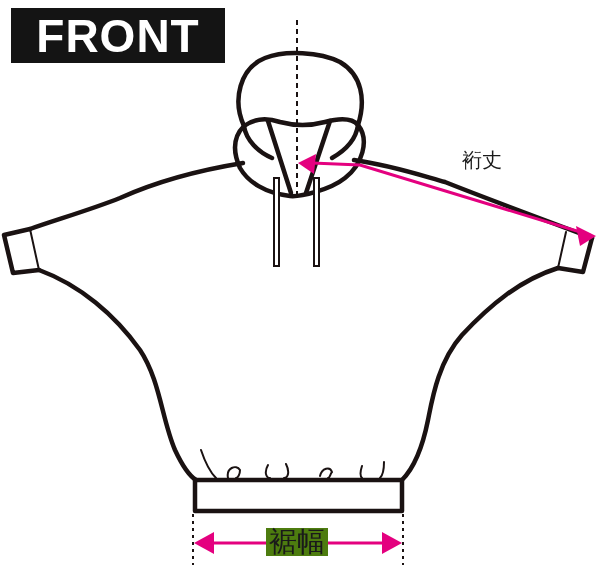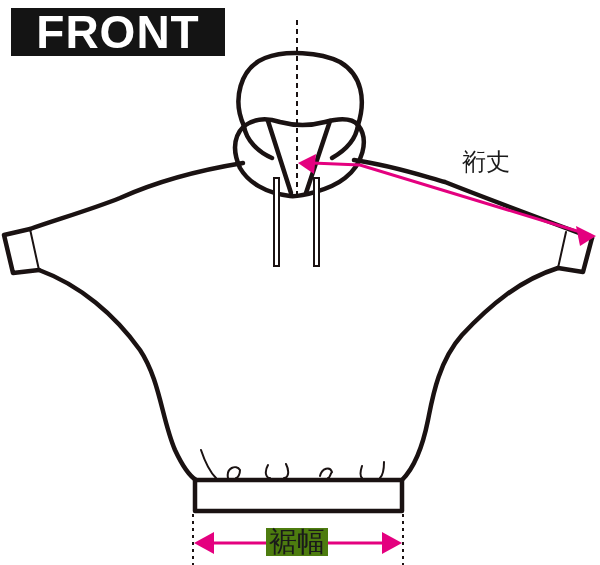--- a/index.html
+++ b/index.html
@@ -1,26 +1,26 @@
 <!DOCTYPE html>
 <html><head>
 <meta charset="utf-8">
 <style>
   html, body { margin:0; padding:0; background:#ffffff; }
   body { width:600px; height:565px; position:relative; overflow:hidden; font-family:"DejaVu Sans", sans-serif; }
   .front-label {
-    position:absolute; left:11px; top:8px; width:214px; height:48px;
+    position:absolute; left:11px; top:8px; width:214px; height:55px;
     background:#141414; color:#ffffff; display:flex; align-items:center; justify-content:center;
     font-family:"Liberation Sans", sans-serif; font-weight:bold; font-size:46px; letter-spacing:1px; line-height:1;
   }
   svg.garment { position:absolute; left:0; top:0; }
   .measure-label {
     position:absolute; font-family:"DejaVu Sans", sans-serif; color:#1a1a1a; line-height:1; background:transparent;
   }
-  .sleeve-label { left:462px; top:150px; font-size:24px; }
+  .sleeve-label { left:462px; top:150px; font-size:20px; }
   .hem-label { left:266px; top:528px; font-size:28px; background:#4d7c0f; padding:0 3px; }
 </style>
 </head>
 <body>
 
 <div class="front-label">FRONT</div>
 
 <svg class="garment" width="600" height="565" viewBox="0 0 600 565">
   <g fill="none" stroke="#1a1212" stroke-width="4.5" stroke-linejoin="round" stroke-linecap="round">
 

